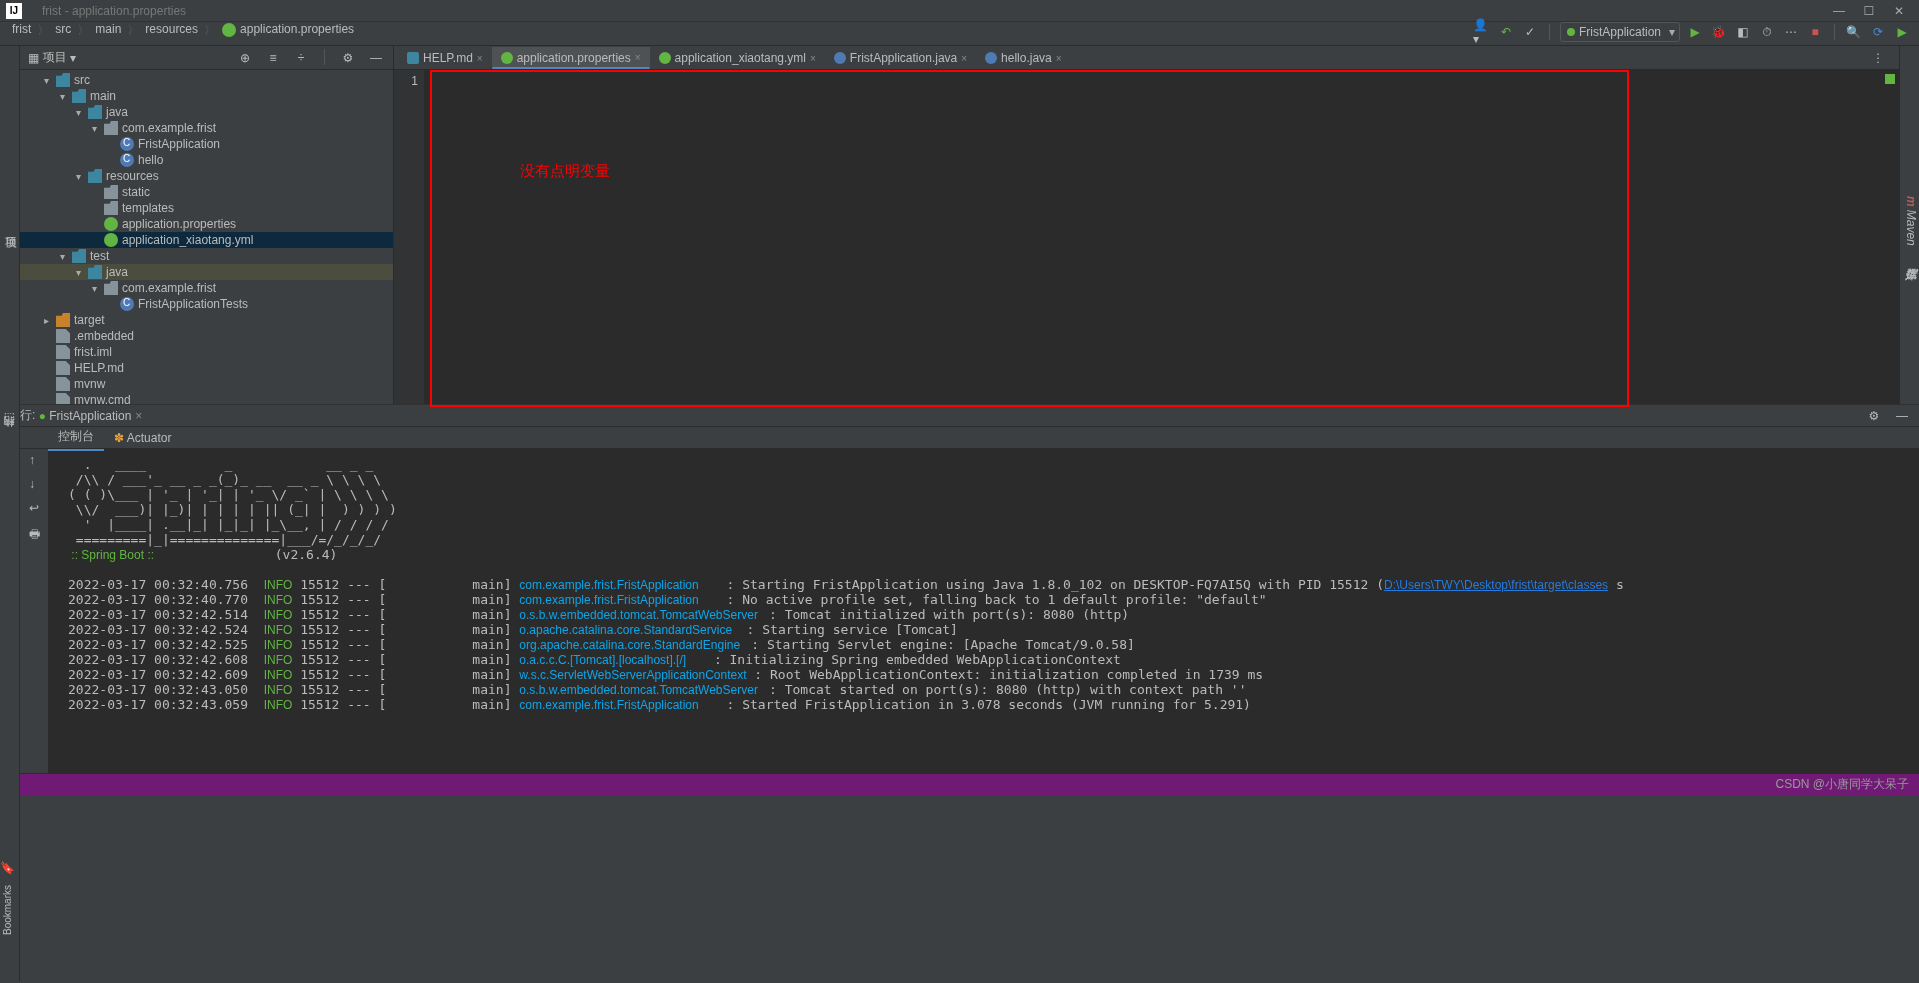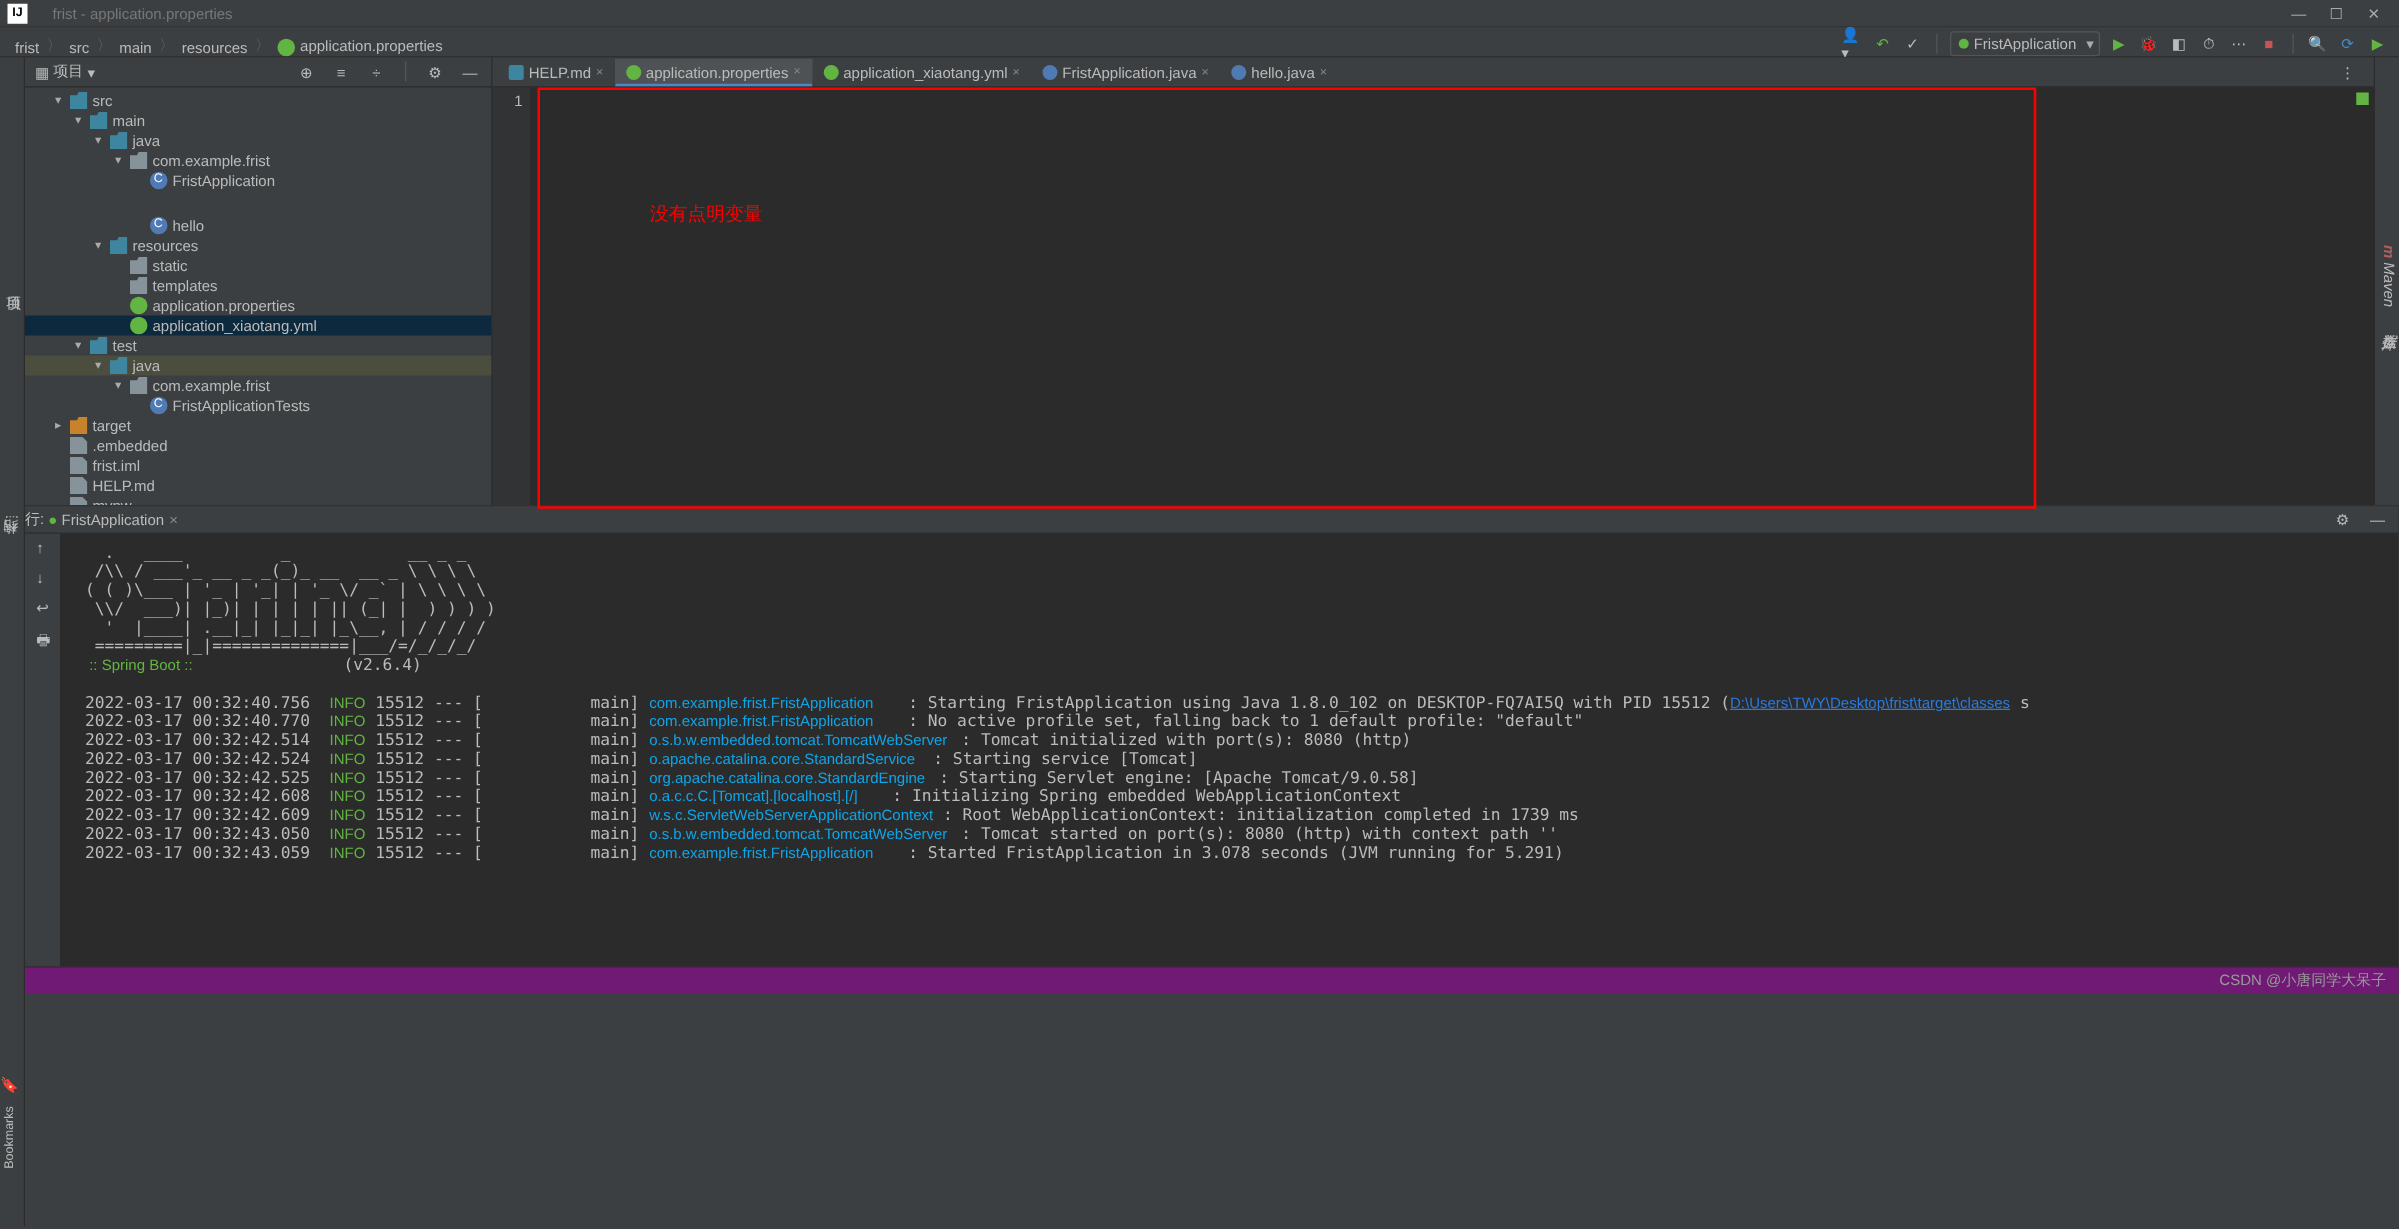--- a/index.html
+++ b/index.html
@@ -4,21 +4,21 @@
 <style>
 *{margin:0;padding:0;box-sizing:border-box;font-family:"Microsoft YaHei",sans-serif;font-size:12px;color:#bbb}
 body{background:#3c3f41;overflow:hidden;width:1919px;height:983px}
 .topbar{height:22px;background:#3c3f41;display:flex;align-items:center;padding:0 6px;border-bottom:1px solid #323232}
 .topbar .logo{width:16px;height:16px;background:#fff;margin-right:8px;display:flex;align-items:center;justify-content:center;color:#000;font-weight:bold;font-size:10px}
 .menu{display:flex;gap:2px}
 .menu-item{padding:2px 6px;cursor:pointer}
 .topbar-title{margin-left:12px;color:#777}
 .topbar-right{margin-left:auto;display:flex;gap:18px;align-items:center;padding-right:8px}
 .win-btn{width:12px;height:12px;display:flex;align-items:center;justify-content:center;color:#aaa}
-.breadcrumb{height:24px;background:#3c3f41;display:flex;align-items:flex-end;padding:0 8px;border-bottom:1px solid #2b2b2b}
+.breadcrumb{height:24px;background:#3c3f41;display:flex;align-items:flex-start;padding:0 8px;border-bottom:1px solid #2b2b2b}
 .bc-item{color:#bbb;padding:0 4px}
 .bc-sep{color:#666;padding:0 2px}
 .bc-item.lit{color:#bbb}
 .bc-icon{width:14px;height:14px;border-radius:50%;background:#62b543;display:inline-block;margin-right:4px;vertical-align:middle}
 .toolbar-right{margin-left:auto;display:flex;align-items:center;gap:6px}
 .tb-btn{width:18px;height:18px;display:flex;align-items:center;justify-content:center;cursor:pointer}
 .run-select{height:20px;border:1px solid #555;border-radius:3px;padding:0 18px 0 6px;display:flex;align-items:center;background:#3c3f41;position:relative}
 .run-select:after{content:"▾";position:absolute;right:4px;color:#aaa}
 .run-dot{width:8px;height:8px;border-radius:50%;background:#62b543;margin-right:4px}
 .main-area{display:flex;height:358px;position:relative}
@@ -162,21 +162,21 @@
         <div class="tree-row" style="padding-left: 72px;">
           <span class="arrow">▾</span>
           <span class="ticon folder"></span>
           <span>com.example.frist</span>
         </div>
         <div class="tree-row" style="padding-left: 88px;">
           <span class="arrow"></span>
           <span class="ticon jclass"></span>
           <span>FristApplication</span>
         </div>
-        <div class="tree-row" style="padding-left: 88px; margin-top: 20px;">
+        <div class="tree-row" style="padding-left: 88px;">
           <span class="arrow"></span>
           <span class="ticon jclass"></span>
           <span>hello</span>
         </div>
         <div class="tree-row" style="padding-left: 56px;">
           <span class="arrow">▾</span>
           <span class="ticon folder blue"></span>
           <span>resources</span>
         </div>
         <div class="tree-row" style="padding-left: 72px;">
@@ -302,20 +302,24 @@
   <div class="run-header">
     <span>运行:</span>&nbsp;
     <span style="color:#62b543">●</span>&nbsp;
     <span>FristApplication</span>
     <span style="margin-left:4px;color:#888">×</span>
     <div class="run-header-tools">
       <span class="tb-btn">⚙</span>
       <span class="tb-btn">—</span>
     </div>
   </div>
+  <div class="run-tabs">
+    <span class="run-tab active">控制台</span>
+    <span class="run-tab act">✽ <span>Actuator</span></span>
+  </div>
   <div class="run-body">
     <div class="run-toolbar">
       <div class="rtb play"></div>
       <div class="rtb" style="color:#c9822c">⟲</div>
       <div class="rtb stop"></div>
       <div class="rtb">📷</div>
       <div class="rtb">▦</div>
       <div class="rtb">⎋</div>
       <div class="rtb">📌</div>
     </div>

